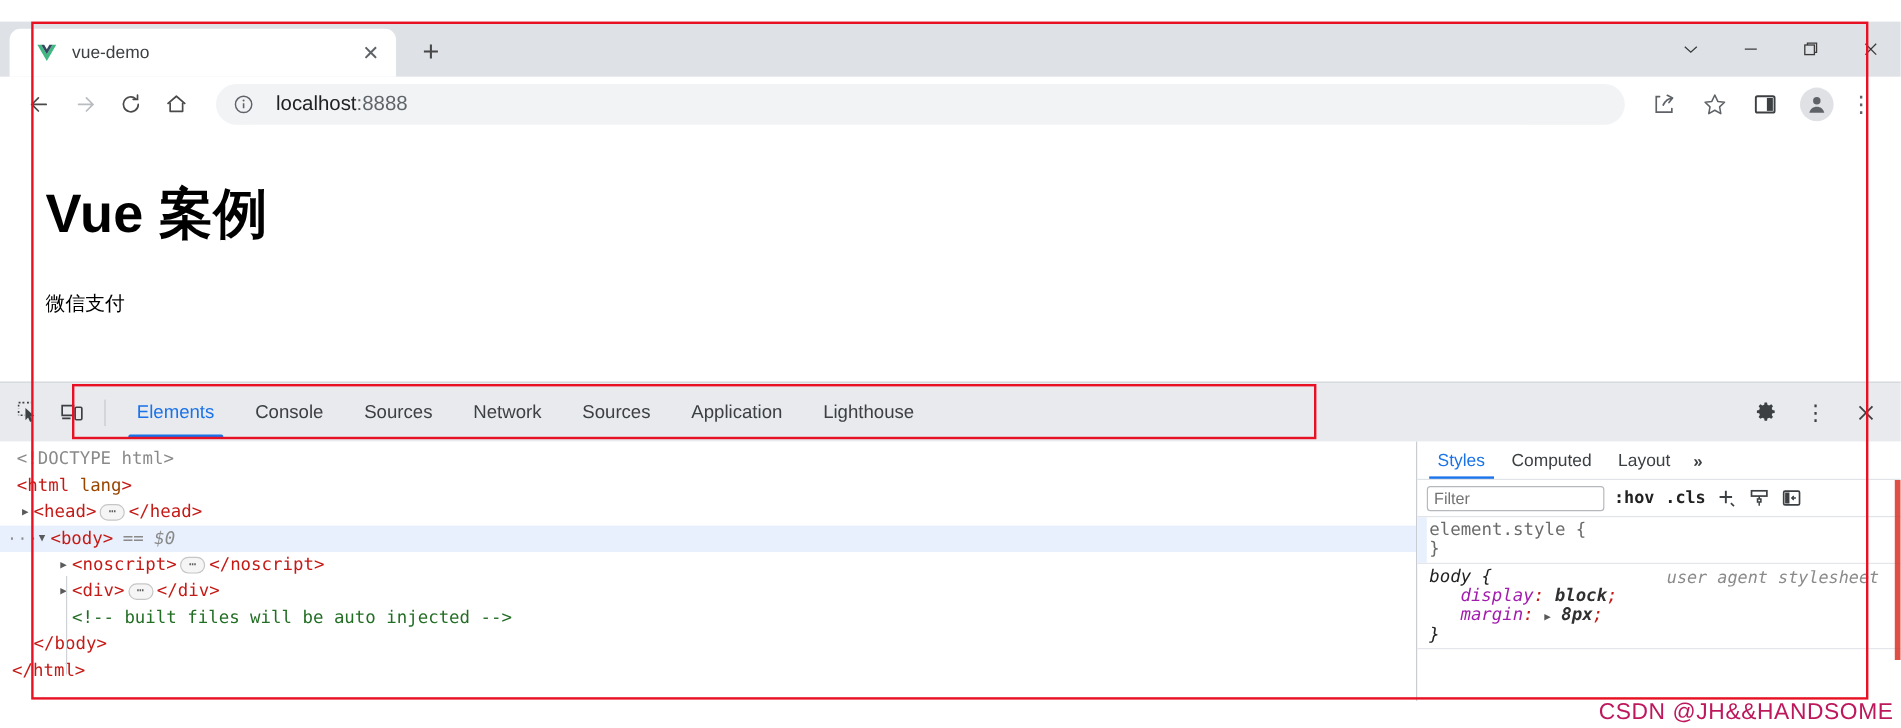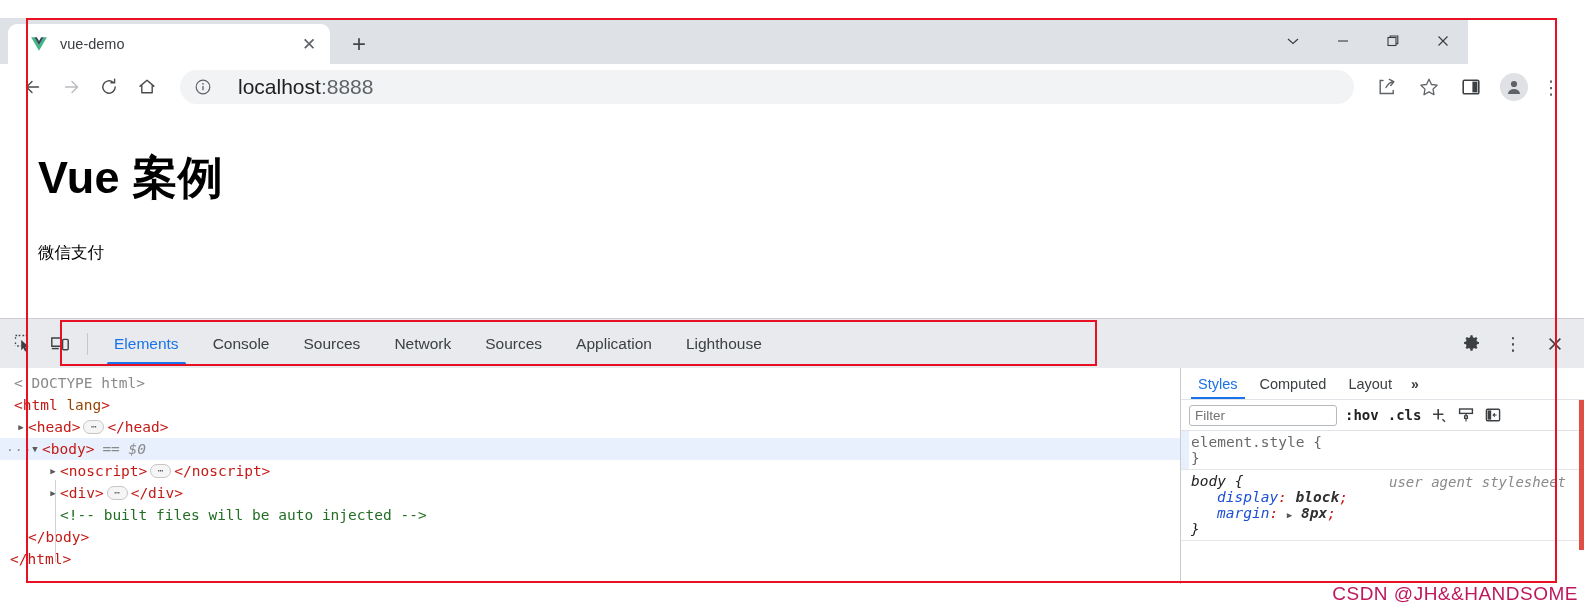--- a/index.html
+++ b/index.html
@@ -27,21 +27,21 @@
     position: absolute;
     left: 0; top: 0;
     width: 1584px; height: 607px;
     background: #ffffff;
   }
 
   
   .tabstrip {
     position: absolute;
     left: 0; top: 18px;
-    width: 1468px; height: 46px;
+    width: 1584px; height: 46px;
     background: #dee1e6;
     display: flex;
     align-items: flex-end;
   }
   .tab {
     margin-left: 8px;
     width: 322px; height: 40px;
     background: #ffffff;
     border-radius: 9px 9px 0 0;
     display: flex;
@@ -118,22 +118,22 @@
     padding: 0 14px;
     min-width: 0;
   }
   .omnibox .info-ic {
     width: 18px; height: 18px;
     flex: 0 0 18px;
     display: flex; align-items: center; justify-content: center;
     color: #5f6368;
   }
   .omnibox .url {
-    margin-left: 26px;
-    font-size: 21px;
+    margin-left: 18px;
+    font-size: 17px;
     color: #202124;
     white-space: nowrap;
     overflow: hidden;
   }
   .omnibox .url .dim { color: #5f6368; }
   .toolbar-right {
     display: flex;
     align-items: center;
     flex: 0 0 auto;
   }
@@ -378,21 +378,21 @@
   .rule.element-style { color: #6a6a6a; }
   .rule .sel { font-style: italic; color: #222222; }
   .rule .origin {
     position: absolute;
     right: 18px; top: 4px;
     font-style: italic;
     color: #8a8a8a;
     font-size: 14px;
   }
   .decl { padding-left: 26px; color: #c41a16; font-style: italic; }
-  .decl .prop { color: #1d4ed8; }
+  .decl .prop { color: #a21caf; }
   .decl .val { color: #303030; font-weight: bold; }
   .decl .tri { color: #5a5a5a; font-style: normal; font-size: 9px; }
   .rule-sel-bar {
     position: absolute;
     left: 0; top: 0; bottom: 0;
     width: 8px;
     background: #e8f0fd;
   }
   .sp-scrollbar {
     position: absolute;

